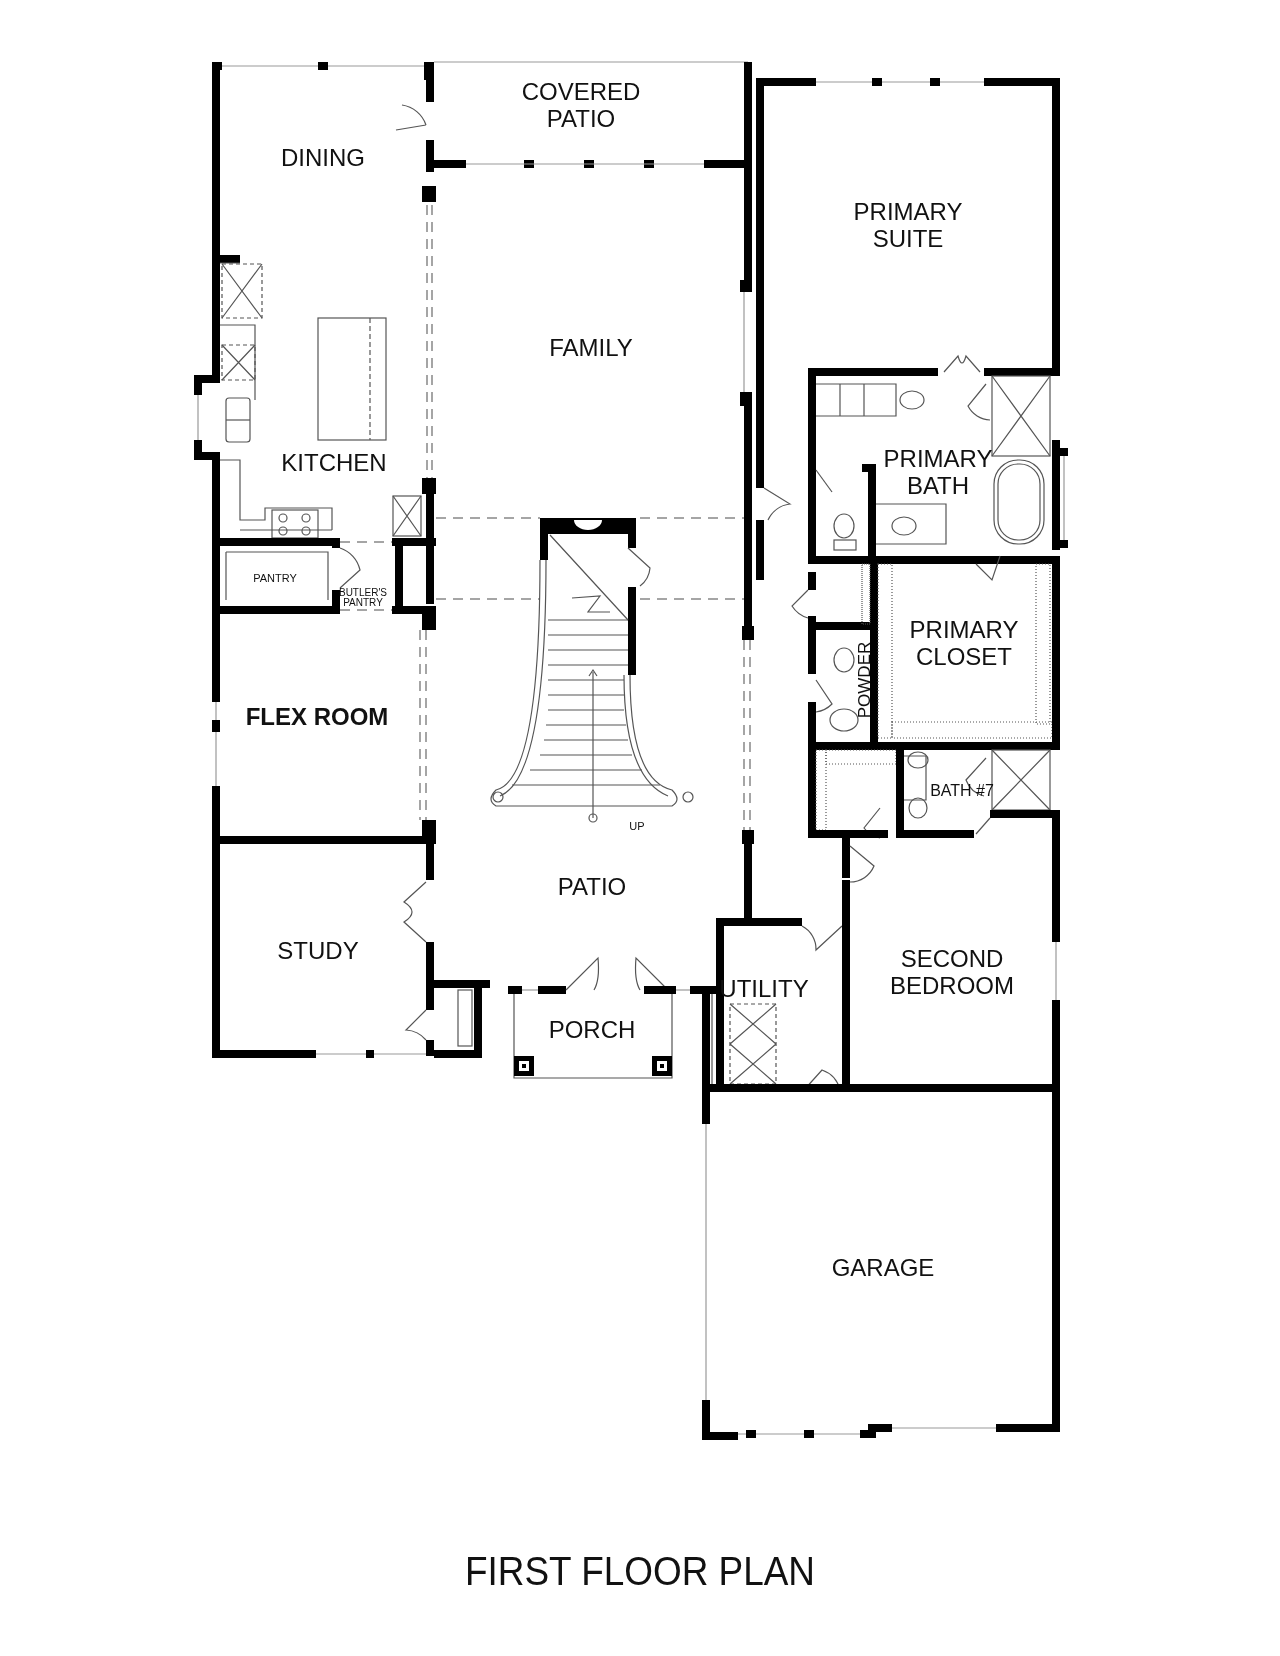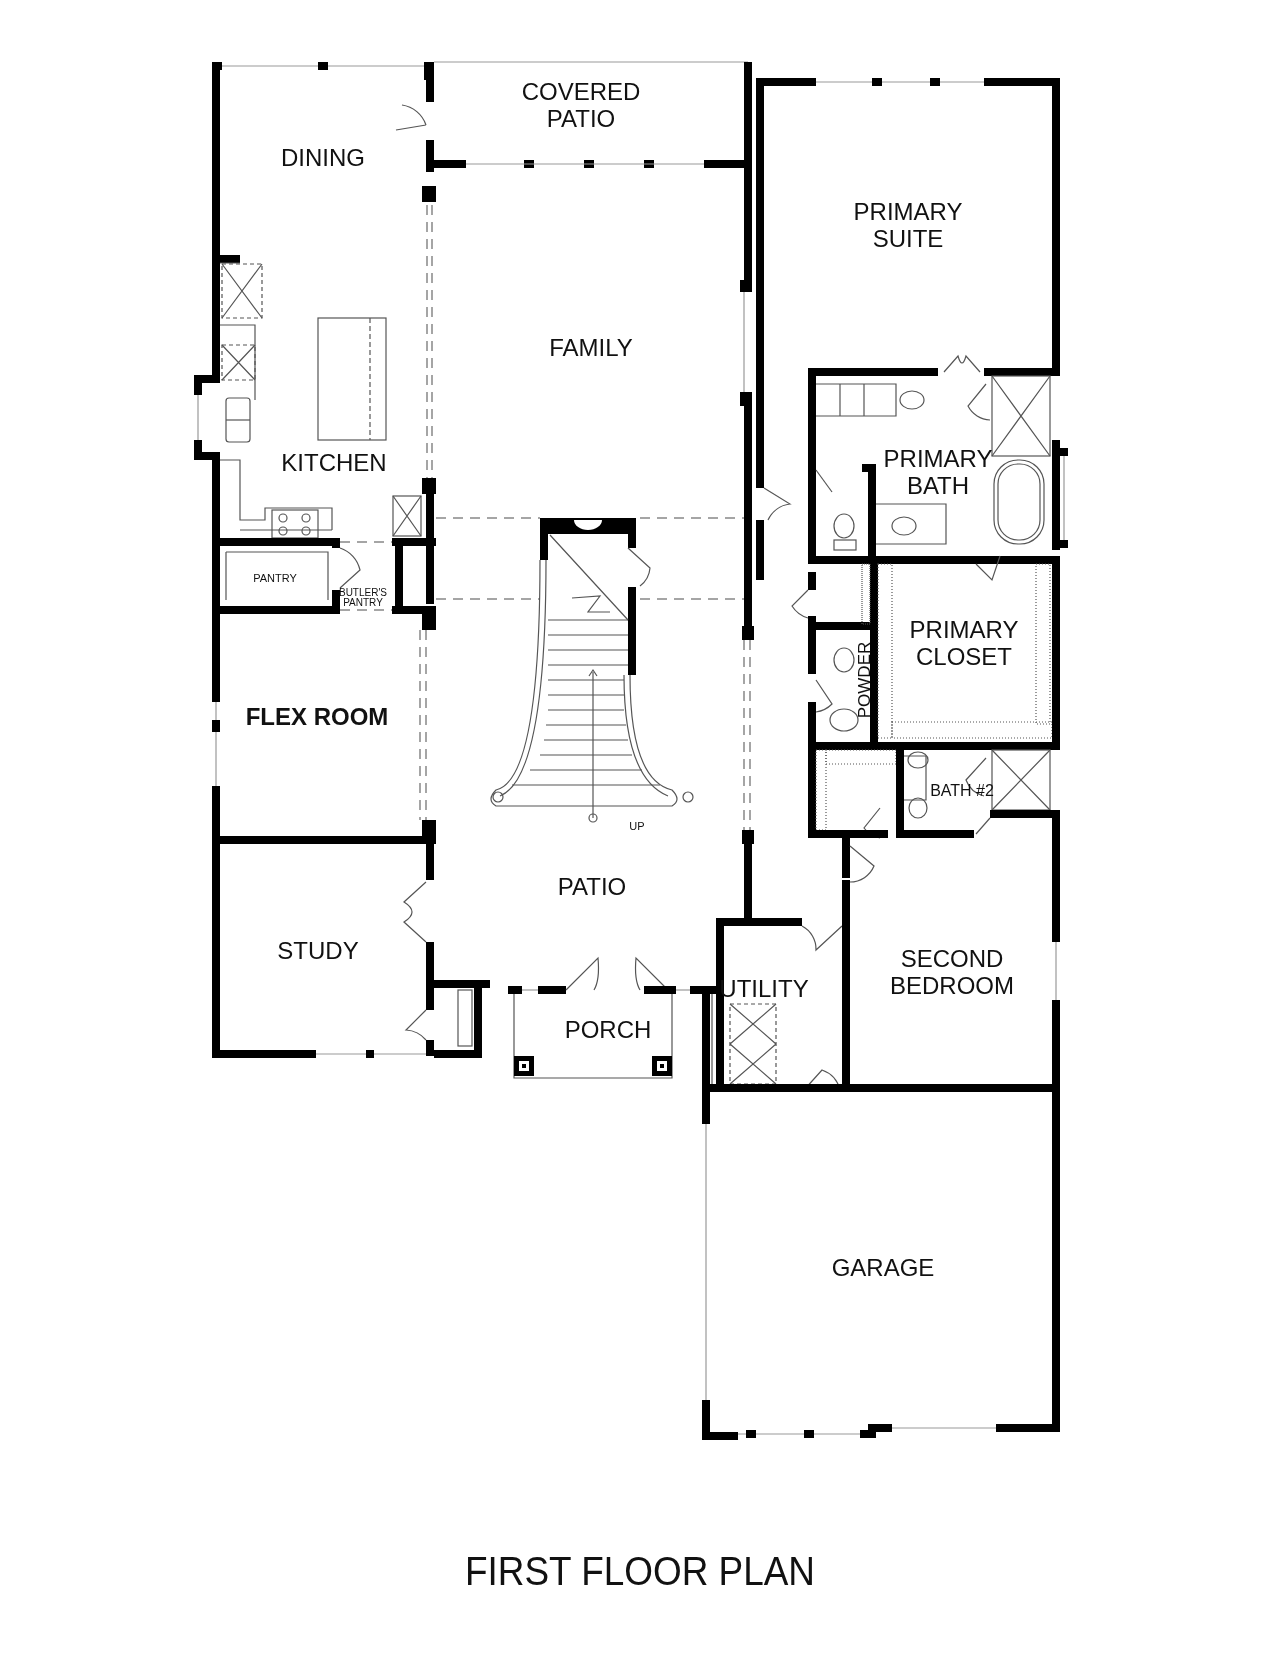--- a/index.html
+++ b/index.html
@@ -287,25 +287,25 @@
 <div class="lbl xs" style="left:363px;top:562px;margin-top:36px;">
   <div>BUTLER'S</div>
   <div>PANTRY</div>
 </div>
 <div class="lbl md" style="left:964px;top:644px;">
   <div>PRIMARY</div>
   <div>CLOSET</div>
 </div>
 <div class="lbl" style="left:865px;top:680px;font-size:17px;transform:translate(-50%,-50%) rotate(-90deg);">POWDER</div>
 <div class="lbl md" style="left:317px;top:717px;font-weight:bold;">FLEX ROOM</div>
-<div class="lbl" style="left:962px;top:791px;font-size:16px;">BATH #2</div>
+<div class="lbl" style="left:962px;top:791px;font-size:16px;">BATH #7</div>
 <div class="lbl sm" style="left:593px;top:826px;margin-left:44px;">UP</div>
 <div class="lbl md" style="left:592px;top:887px;">PATIO</div>
 <div class="lbl md" style="left:318px;top:951px;">STUDY</div>
 <div class="lbl md" style="left:764px;top:989px;">UTILITY</div>
 <div class="lbl md" style="left:952px;top:973px;">
   <div>SECOND</div>
   <div>BEDROOM</div>
 </div>
-<div class="lbl md" style="left:592px;top:1030px;margin-left:16px;">PORCH</div>
+<div class="lbl md" style="left:592px;top:1030px;">PORCH</div>
 <div class="lbl md" style="left:883px;top:1268px;">GARAGE</div>
 
 <div class="title">FIRST FLOOR PLAN</div>
 
 </body></html>

